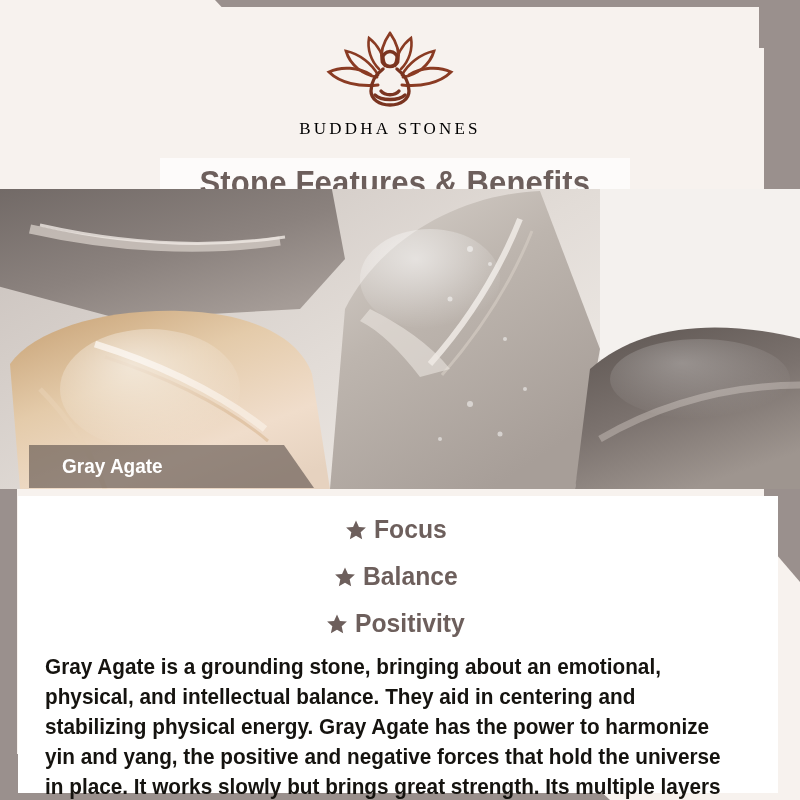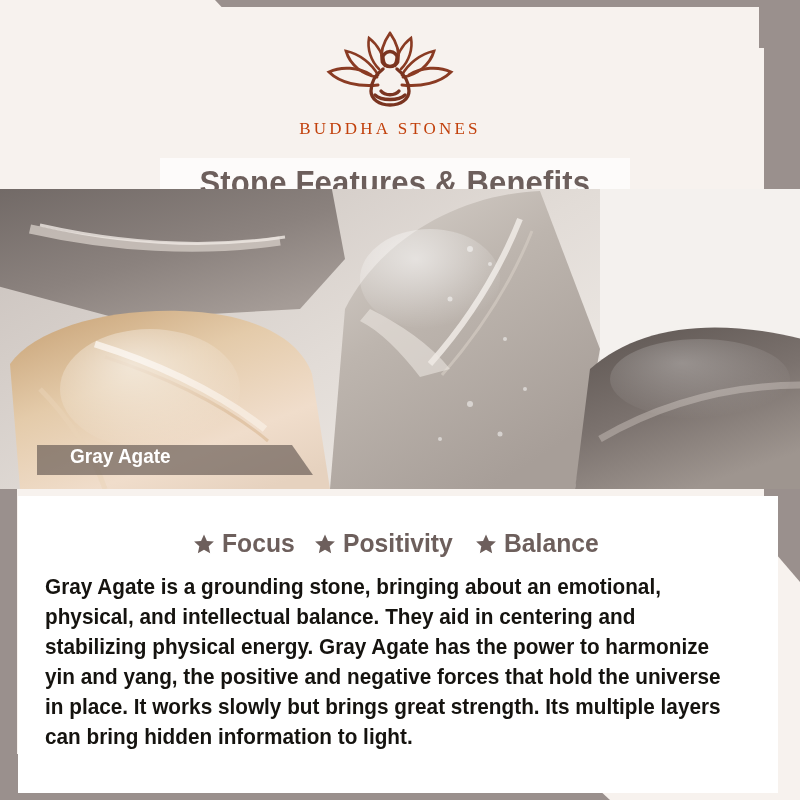--- a/index.html
+++ b/index.html
@@ -45,21 +45,21 @@
   }
   .logo-wrap{
     position:absolute;left:0;right:0;top:18px;
     display:flex;flex-direction:column;align-items:center;
   }
   .logo-mark{width:150px;height:92px;display:block;}
   .logo-text{
     margin-top:2px;
     font-family:"Liberation Serif", serif;
     font-size:17px;letter-spacing:3.2px;
-    color:#c2410c;font-weight:400;
+    color:#000000;font-weight:400;
   }
 
   
   .title-band{
     position:absolute;left:139px;top:151px;width:470px;height:50px;
     background:#fdfbfa;
     display:flex;align-items:center;justify-content:center;
   }
   .title-text{
     font-family:"Liberation Sans Narrow","Liberation Sans",sans-serif;
@@ -70,41 +70,41 @@
 
   
   .photo{
     position:absolute;left:-21px;right:-41px;top:182px;height:300px;
     overflow:hidden;background:#cfc7c2;
   }
   .photo svg{display:block;width:100%;height:100%;}
 
   
   .stone-banner{
-    position:absolute;left:16px;top:438px;width:285px;height:30px;
+    position:absolute;left:8px;top:438px;width:285px;height:43px;
     background:rgba(92,80,76,.62);
     clip-path:polygon(0 0, 255px 0, 285px 43px, 0 43px);
-    display:flex;
+    display:flex;align-items:center;
   }
   .stone-banner-label{
     margin-left:33px;
     font-family:"Liberation Sans Narrow","Liberation Sans",sans-serif;
     font-weight:bold;font-size:20px;color:#ffffff;
     transform:scaleX(.95);transform-origin:left center;
     white-space:nowrap;
   }
 
   
   .panel{
     position:absolute;left:-3px;right:-19px;top:489px;bottom:-45px;
     background:#ffffff;
   }
   .benefits{
     display:flex;align-items:center;justify-content:center;
-    gap:16px;padding-top:32px;
+    gap:16px;padding-top:18px;flex-direction:column;
   }
   .benefit{display:flex;align-items:center;gap:7px;}
   .star{
     width:22px;height:22px;display:block;flex:0 0 auto;
   }
   .benefit-label{
     font-family:"Liberation Sans Narrow","Liberation Sans",sans-serif;
     font-weight:bold;font-size:26px;color:#6d5f5c;
     transform:scaleX(.95);transform-origin:left center;
     white-space:nowrap;
@@ -250,28 +250,28 @@
           <svg class="star" viewBox="0 0 24 24">
             <polygon points="12,1.5 15.2,8.6 22.8,9.4 17.1,14.5 18.7,22 12,18.2 5.3,22 6.9,14.5 1.2,9.4 8.8,8.6" fill="#6d5f5c"></polygon>
           </svg>
           <span class="benefit-label">Focus</span>
         </div>
 
         <div class="benefit">
           <svg class="star" viewBox="0 0 24 24">
             <polygon points="12,1.5 15.2,8.6 22.8,9.4 17.1,14.5 18.7,22 12,18.2 5.3,22 6.9,14.5 1.2,9.4 8.8,8.6" fill="#6d5f5c"></polygon>
           </svg>
-          <span class="benefit-label">Positivity</span>
+          <span class="benefit-label">Balance</span>
         </div>
 
         <div class="benefit">
           <svg class="star" viewBox="0 0 24 24">
             <polygon points="12,1.5 15.2,8.6 22.8,9.4 17.1,14.5 18.7,22 12,18.2 5.3,22 6.9,14.5 1.2,9.4 8.8,8.6" fill="#6d5f5c"></polygon>
           </svg>
-          <span class="benefit-label">Balance</span>
+          <span class="benefit-label">Positivity</span>
         </div>
 
       </div>
 
       <div class="body-text">Gray Agate is a grounding stone, bringing about an emotional, physical, and intellectual balance. They aid in centering and stabilizing physical energy. Gray Agate has the power to harmonize yin and yang, the positive and negative forces that hold the universe in place. It works slowly but brings great strength. Its multiple layers can bring hidden information to light.</div>
     </div>
 
   </div>
 </div>
 

